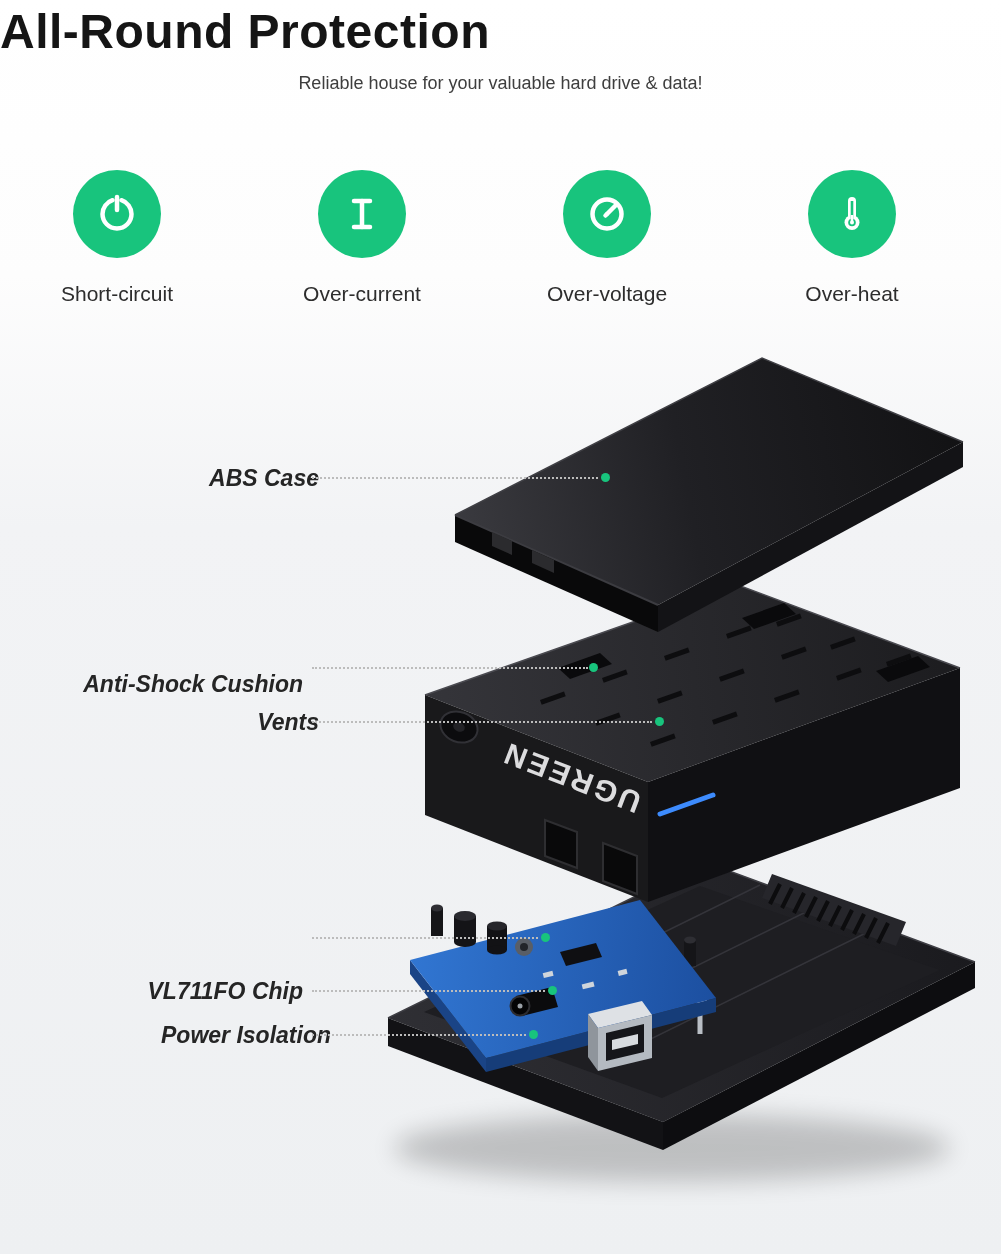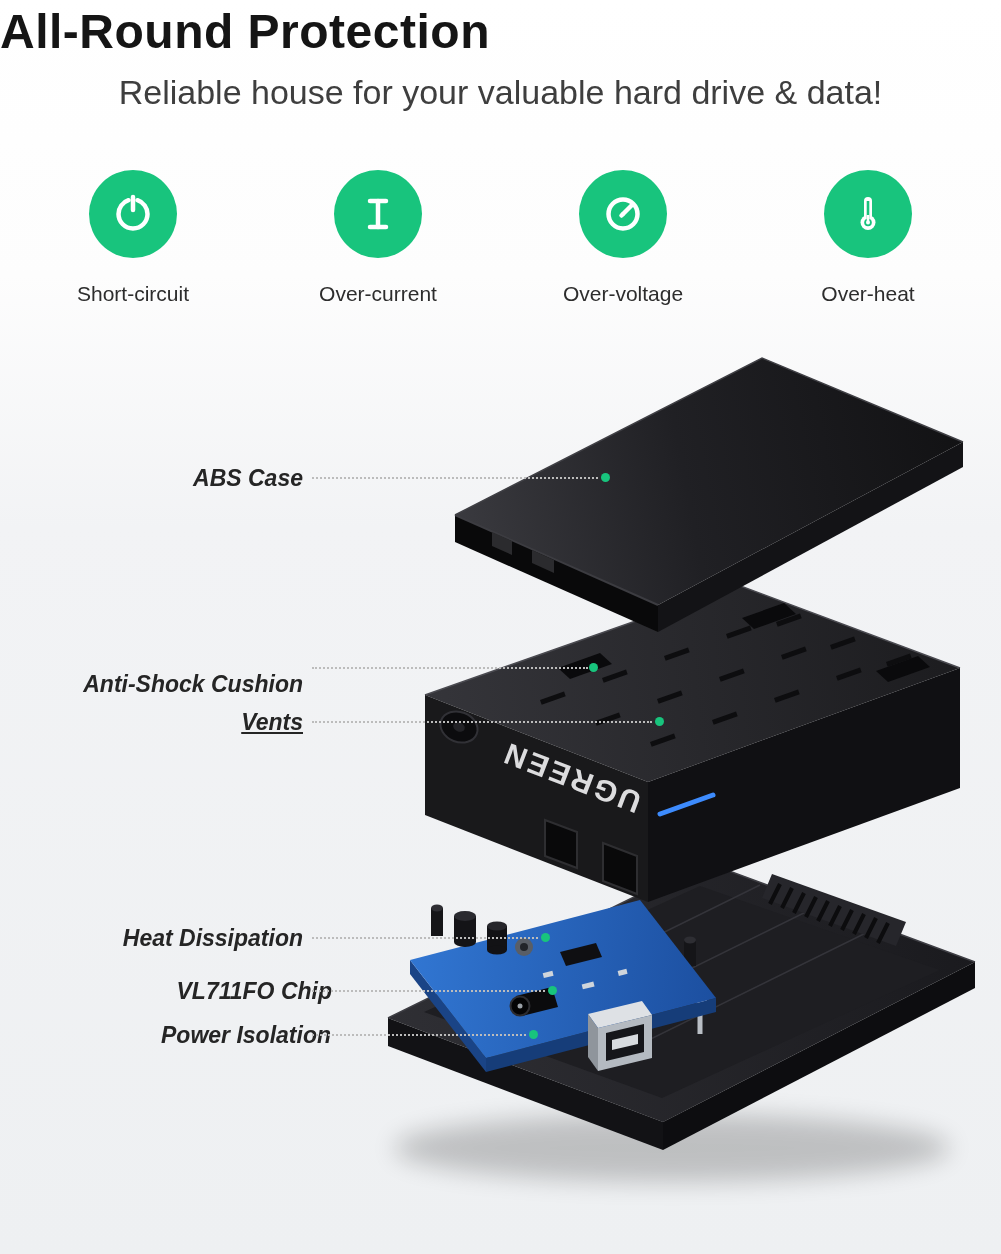--- a/index.html
+++ b/index.html
@@ -7,24 +7,24 @@
     position:relative;width:1001px;height:1254px;overflow:hidden;
     background:linear-gradient(180deg,#ffffff 0%,#fdfdfd 22%,#f2f3f5 42%,#eef0f2 100%);
     font-family:"Liberation Sans",sans-serif;
   }
   .title{
     position:absolute;top:4px;left:0;width:100%;text-align:left;
     font-size:48px;font-weight:700;color:#151515;letter-spacing:0.5px;
   }
   .subtitle{
     position:absolute;top:73px;left:0;width:100%;text-align:center;
-    font-size:34px;color:#3e3e3e;
+    font-size:18px;color:#3e3e3e;
   }
   .features{
-    position:absolute;top:170px;left:45px;width:911px;
+    position:absolute;top:170px;left:29px;width:911px;
     display:flex;justify-content:space-between;
   }
   .feature{width:176px;display:flex;flex-direction:column;align-items:center;}
   .feature-icon{
     width:88px;height:88px;border-radius:50%;background:#18c47d;
     display:flex;align-items:center;justify-content:center;flex:0 0 auto;
   }
   .feature-label{margin-top:24px;font-size:21px;color:#2d2d2d;white-space:nowrap;}
   .device-svg{position:absolute;left:0;top:0;}
   .part-label{
@@ -243,37 +243,36 @@
       <polygon points="455,515 658,605 658,632 455,542" fill="#09090a"></polygon>
       <polygon points="658,605 963,442 963,467 658,632" fill="#131316"></polygon>
       <line x1="455" y1="515" x2="658" y2="605" stroke="#3c3c41" stroke-width="2"></line>
       <g fill="#2b2b2e">
         <polygon points="492,532 512,541 512,555 492,546"></polygon>
         <polygon points="532,550 554,560 554,573 532,563"></polygon>
       </g>
     </g>
   </svg>
 
-  <div class="part-label" style="left:0;top:462px;">ABS Case</div>
+  <div class="part-label" style="left:16px;top:462px;">ABS Case</div>
   <div class="leader" style="left:312px;top:477px;width:286px;"></div>
   <div class="dot" style="left:601px;top:473px;"></div>
 
   <div class="part-label" style="left:0;top:652px;margin-top:16px;">Anti-Shock Cushion</div>
   <div class="leader" style="left:312px;top:667px;width:276px;"></div>
   <div class="dot" style="left:589px;top:663px;"></div>
 
-  <div class="part-label" style="left:0;top:706px;text-decoration:underline;">Vents</div>
+  <div class="part-label" style="left:16px;top:706px;">Vents</div>
   <div class="leader" style="left:312px;top:721px;width:340px;"></div>
   <div class="dot" style="left:655px;top:717px;"></div>
 
-  <div class="part-label" style="left:0;top:922px;">Heat Dissipation</div>
   <div class="leader" style="left:312px;top:937px;width:226px;"></div>
   <div class="dot" style="left:541px;top:933px;"></div>
 
-  <div class="part-label" style="left:0;top:975px;margin-left:29px;">VL711FO Chip</div>
+  <div class="part-label" style="left:0;top:975px;">VL711FO Chip</div>
   <div class="leader" style="left:312px;top:990px;width:233px;"></div>
   <div class="dot" style="left:548px;top:986px;"></div>
 
   <div class="part-label" style="left:0;top:1019px;padding-left:28px;">Power Isolation</div>
   <div class="leader" style="left:312px;top:1034px;width:214px;"></div>
   <div class="dot" style="left:529px;top:1030px;"></div>
 
 </div>
 
 </body></html>

